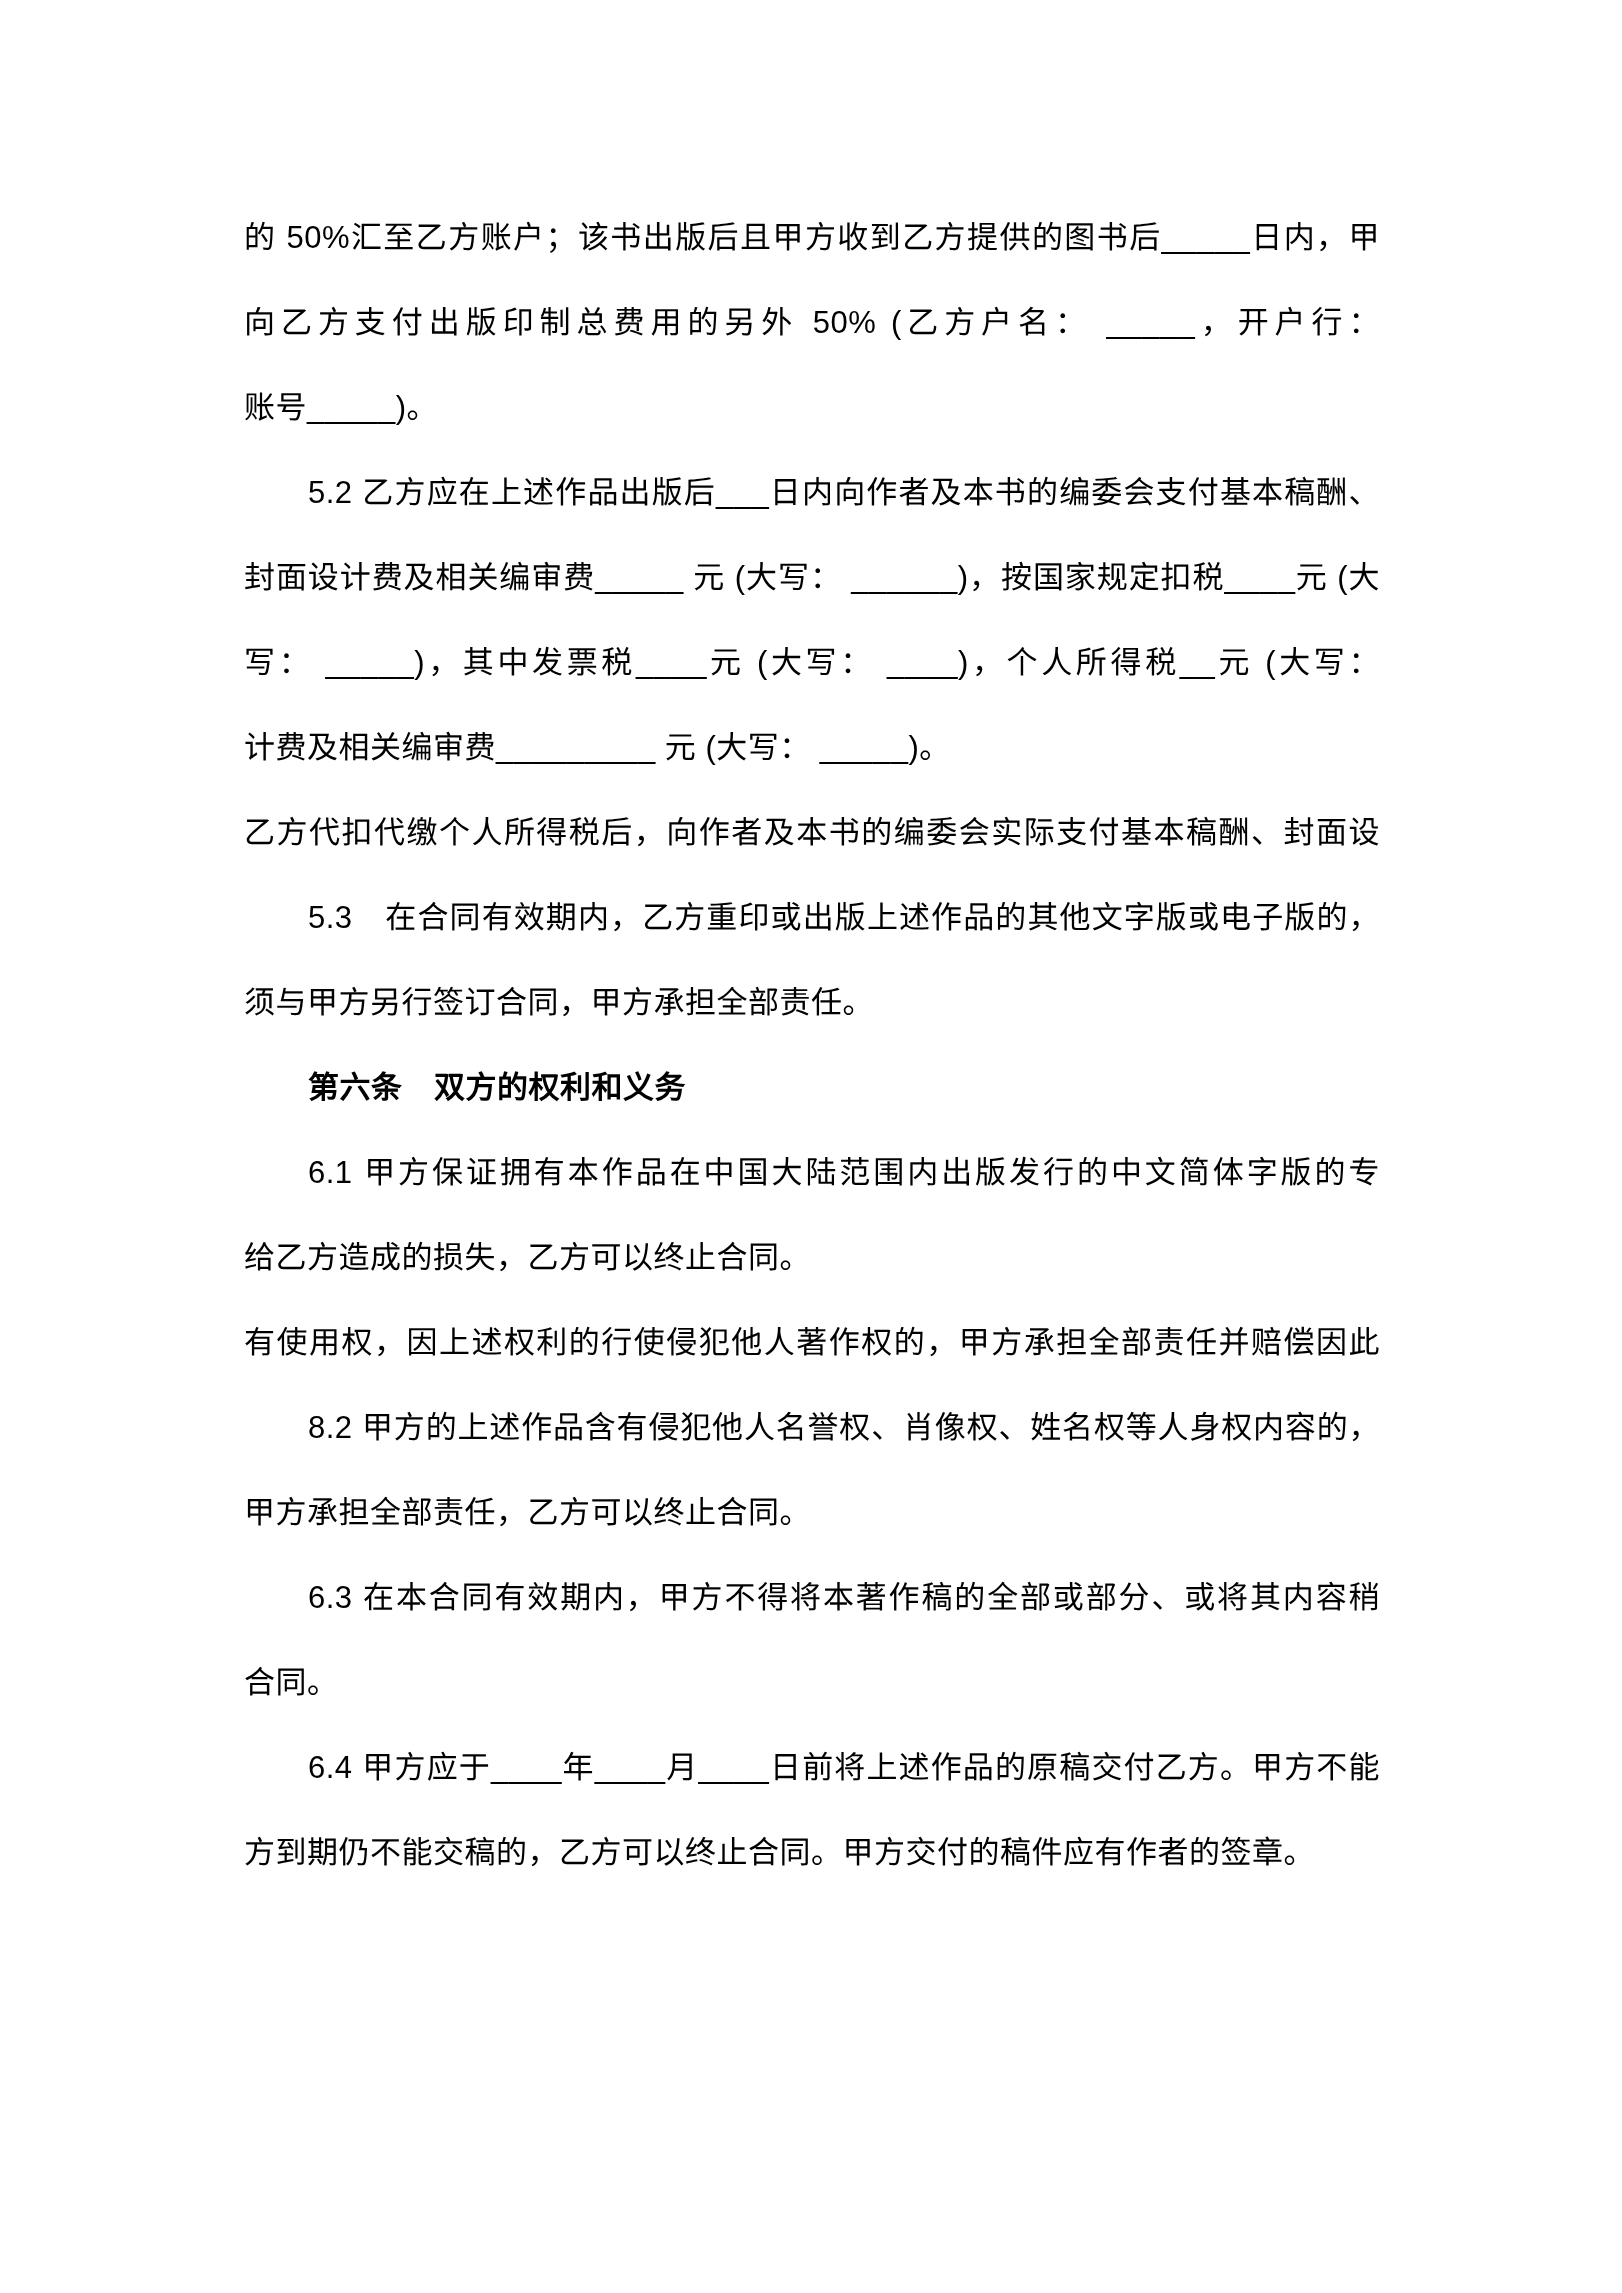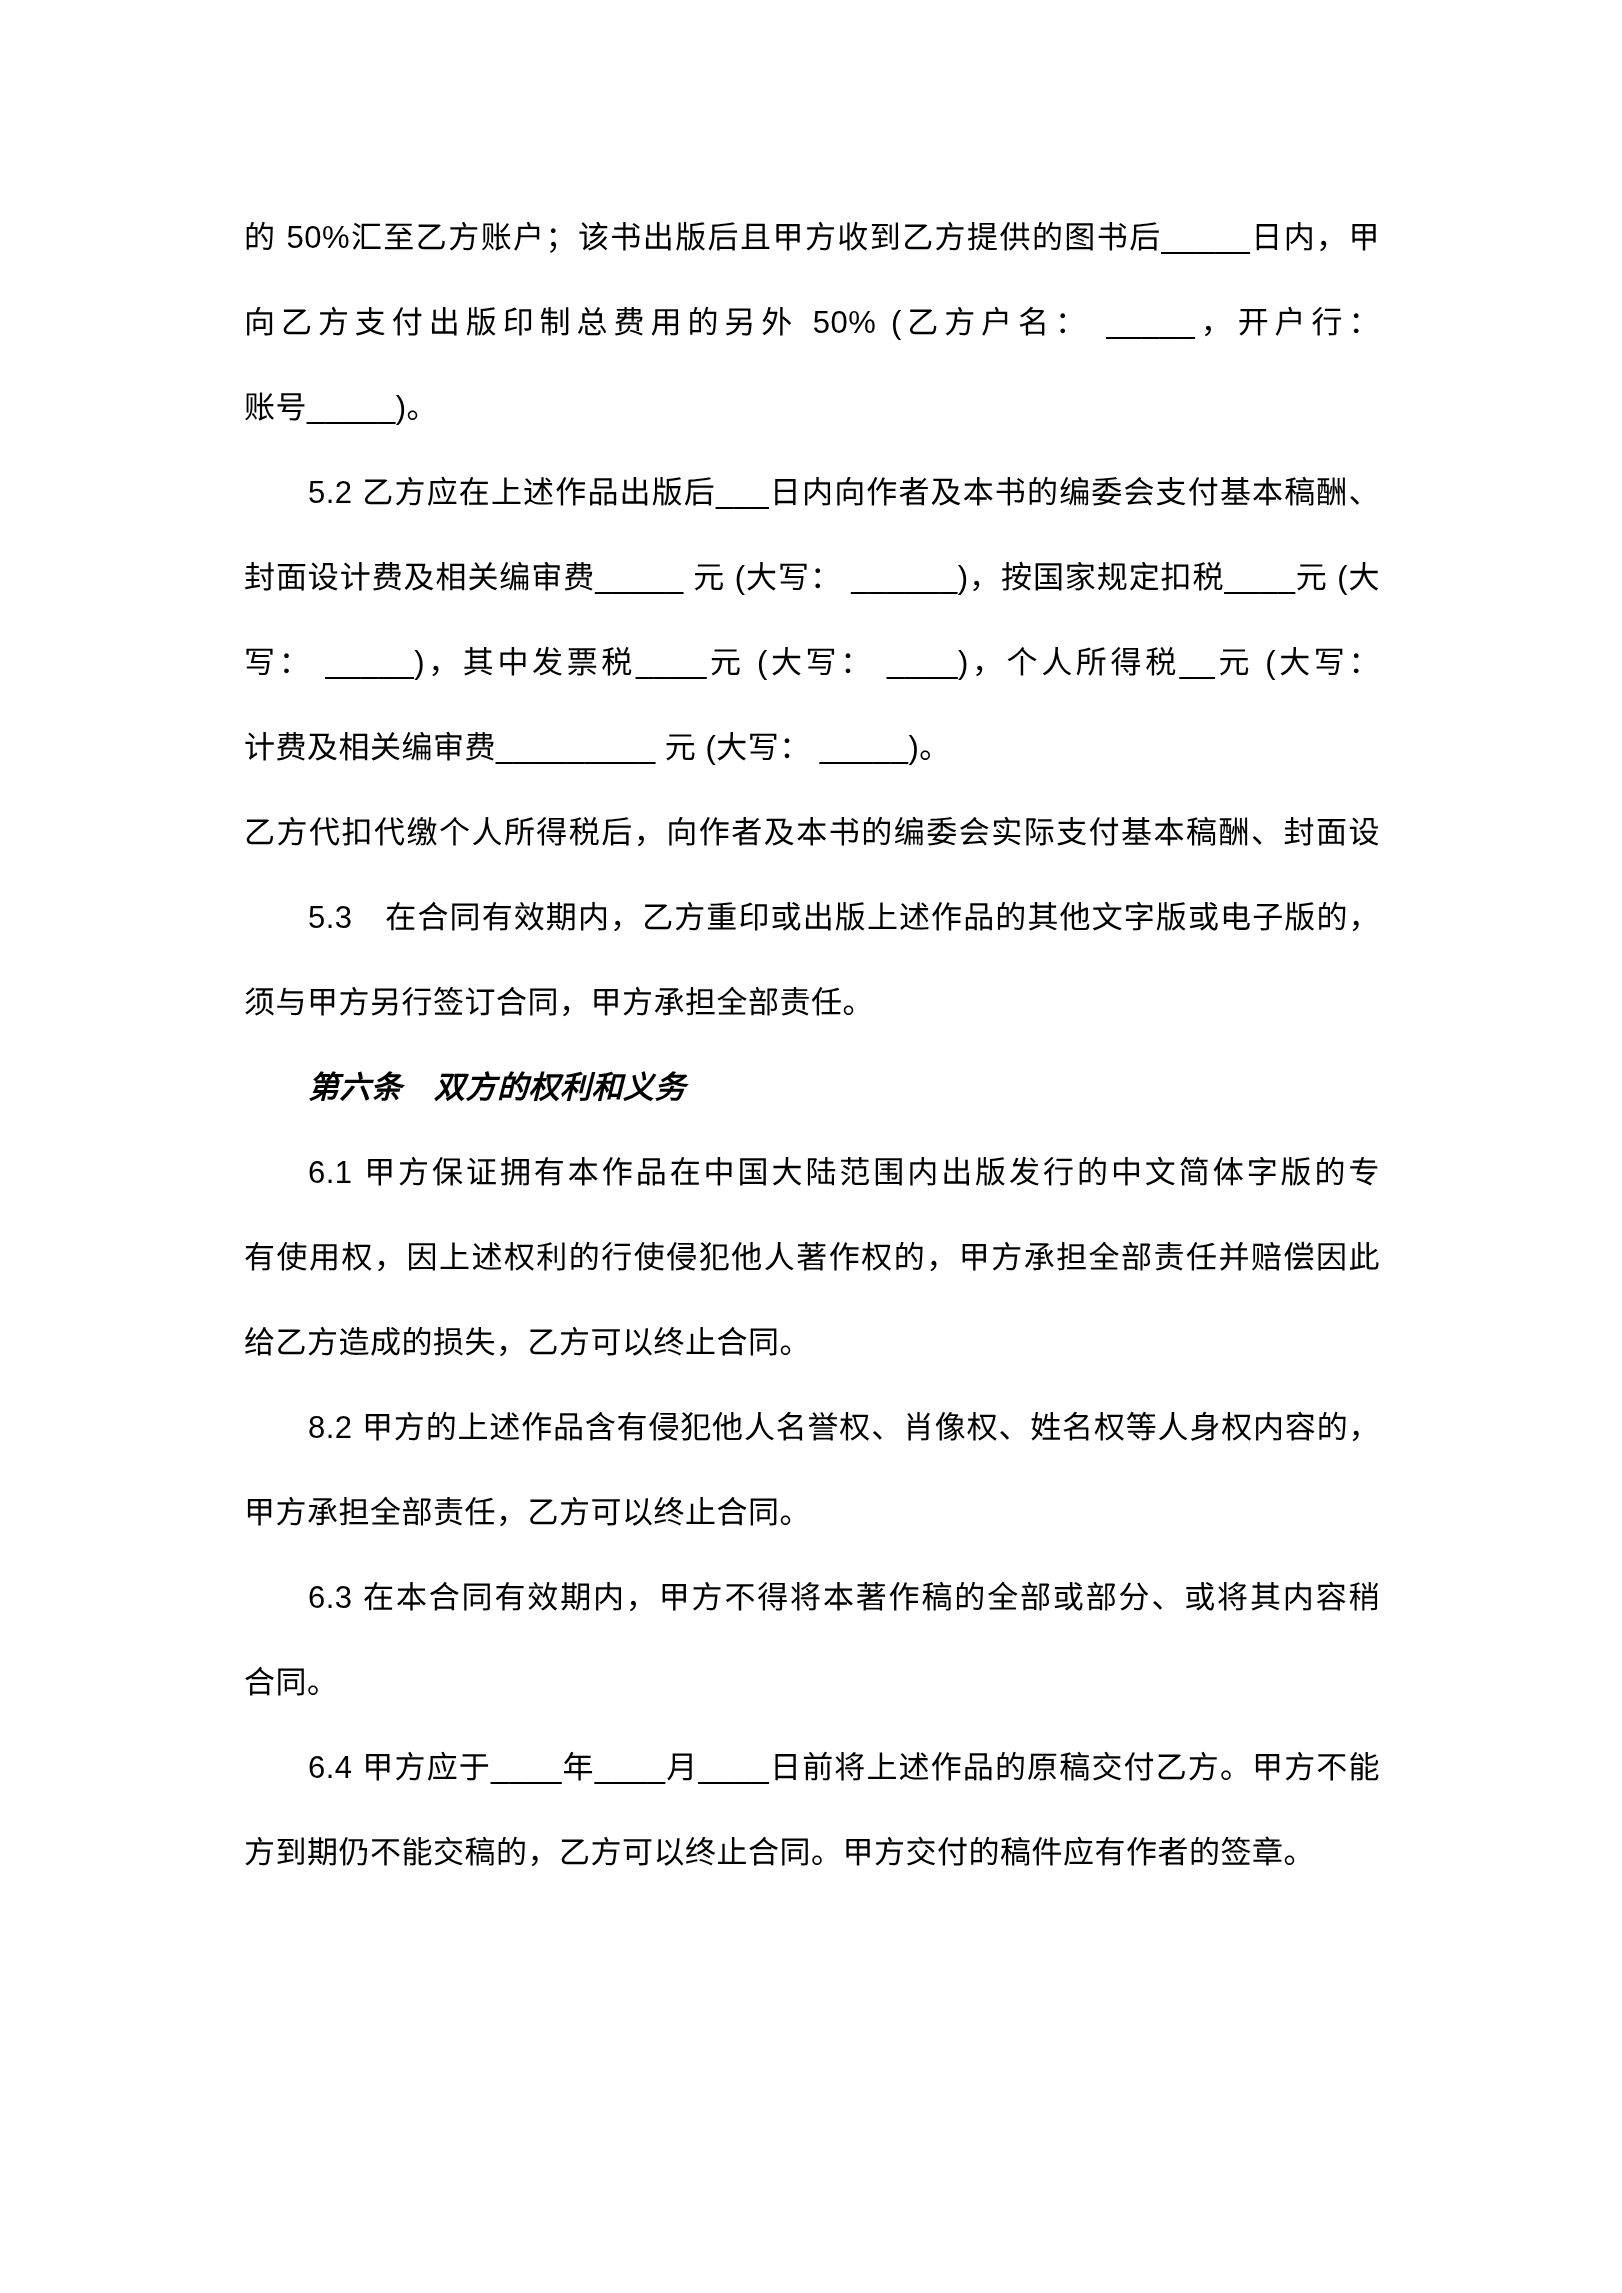--- a/index.html
+++ b/index.html
@@ -34,42 +34,41 @@
   .line.justify {
     white-space: normal;
     text-align: justify;
     text-align-last: justify;
   }
   .line.indent {
     padding-left: 64px;
   }
   .line.bold {
     font-weight: bold;
-    font-style: italic;
   }
 </style>
 </head>
 <body>
 
 <div class="page">
   <div class="text-block" style="color: rgb(0, 0, 0);">
       <div class="line justify">的 50%汇至乙方账户；该书出版后且甲方收到乙方提供的图书后_____日内，甲方</div>
       <div class="line justify">向乙方支付出版印制总费用的另外 50% (乙方户名： _____，开户行： _______，</div>
       <div class="line">账号_____)。</div>
       <div class="line indent justify">5.2 乙方应在上述作品出版后___日内向作者及本书的编委会支付基本稿酬、</div>
       <div class="line justify">封面设计费及相关编审费_____ 元 (大写： ______)，按国家规定扣税____元 (大</div>
       <div class="line justify">写： _____)，其中发票税____元 (大写： ____)，个人所得税__元 (大写： ____)。</div>
       <div class="line">计费及相关编审费_________ 元 (大写： _____)。</div>
       <div class="line justify">乙方代扣代缴个人所得税后，向作者及本书的编委会实际支付基本稿酬、封面设</div>
       <div class="line indent justify">5.3　在合同有效期内，乙方重印或出版上述作品的其他文字版或电子版的，</div>
       <div class="line">须与甲方另行签订合同，甲方承担全部责任。</div>
       <div class="line indent bold">第六条　双方的权利和义务</div>
       <div class="line indent justify">6.1 甲方保证拥有本作品在中国大陆范围内出版发行的中文简体字版的专</div>
+      <div class="line">给乙方造成的损失，乙方可以终止合同。</div>
       <div class="line justify">有使用权，因上述权利的行使侵犯他人著作权的，甲方承担全部责任并赔偿因此</div>
-      <div class="line">给乙方造成的损失，乙方可以终止合同。</div>
       <div class="line indent justify">8.2 甲方的上述作品含有侵犯他人名誉权、肖像权、姓名权等人身权内容的，</div>
       <div class="line">甲方承担全部责任，乙方可以终止合同。</div>
       <div class="line indent justify">6.3 在本合同有效期内，甲方不得将本著作稿的全部或部分、或将其内容稍</div>
       <div class="line">合同。</div>
       <div class="line indent justify">6.4 甲方应于____年____月____日前将上述作品的原稿交付乙方。甲方不能</div>
       <div class="line">方到期仍不能交稿的，乙方可以终止合同。甲方交付的稿件应有作者的签章。</div>
     </div>
 </div>
 
 

